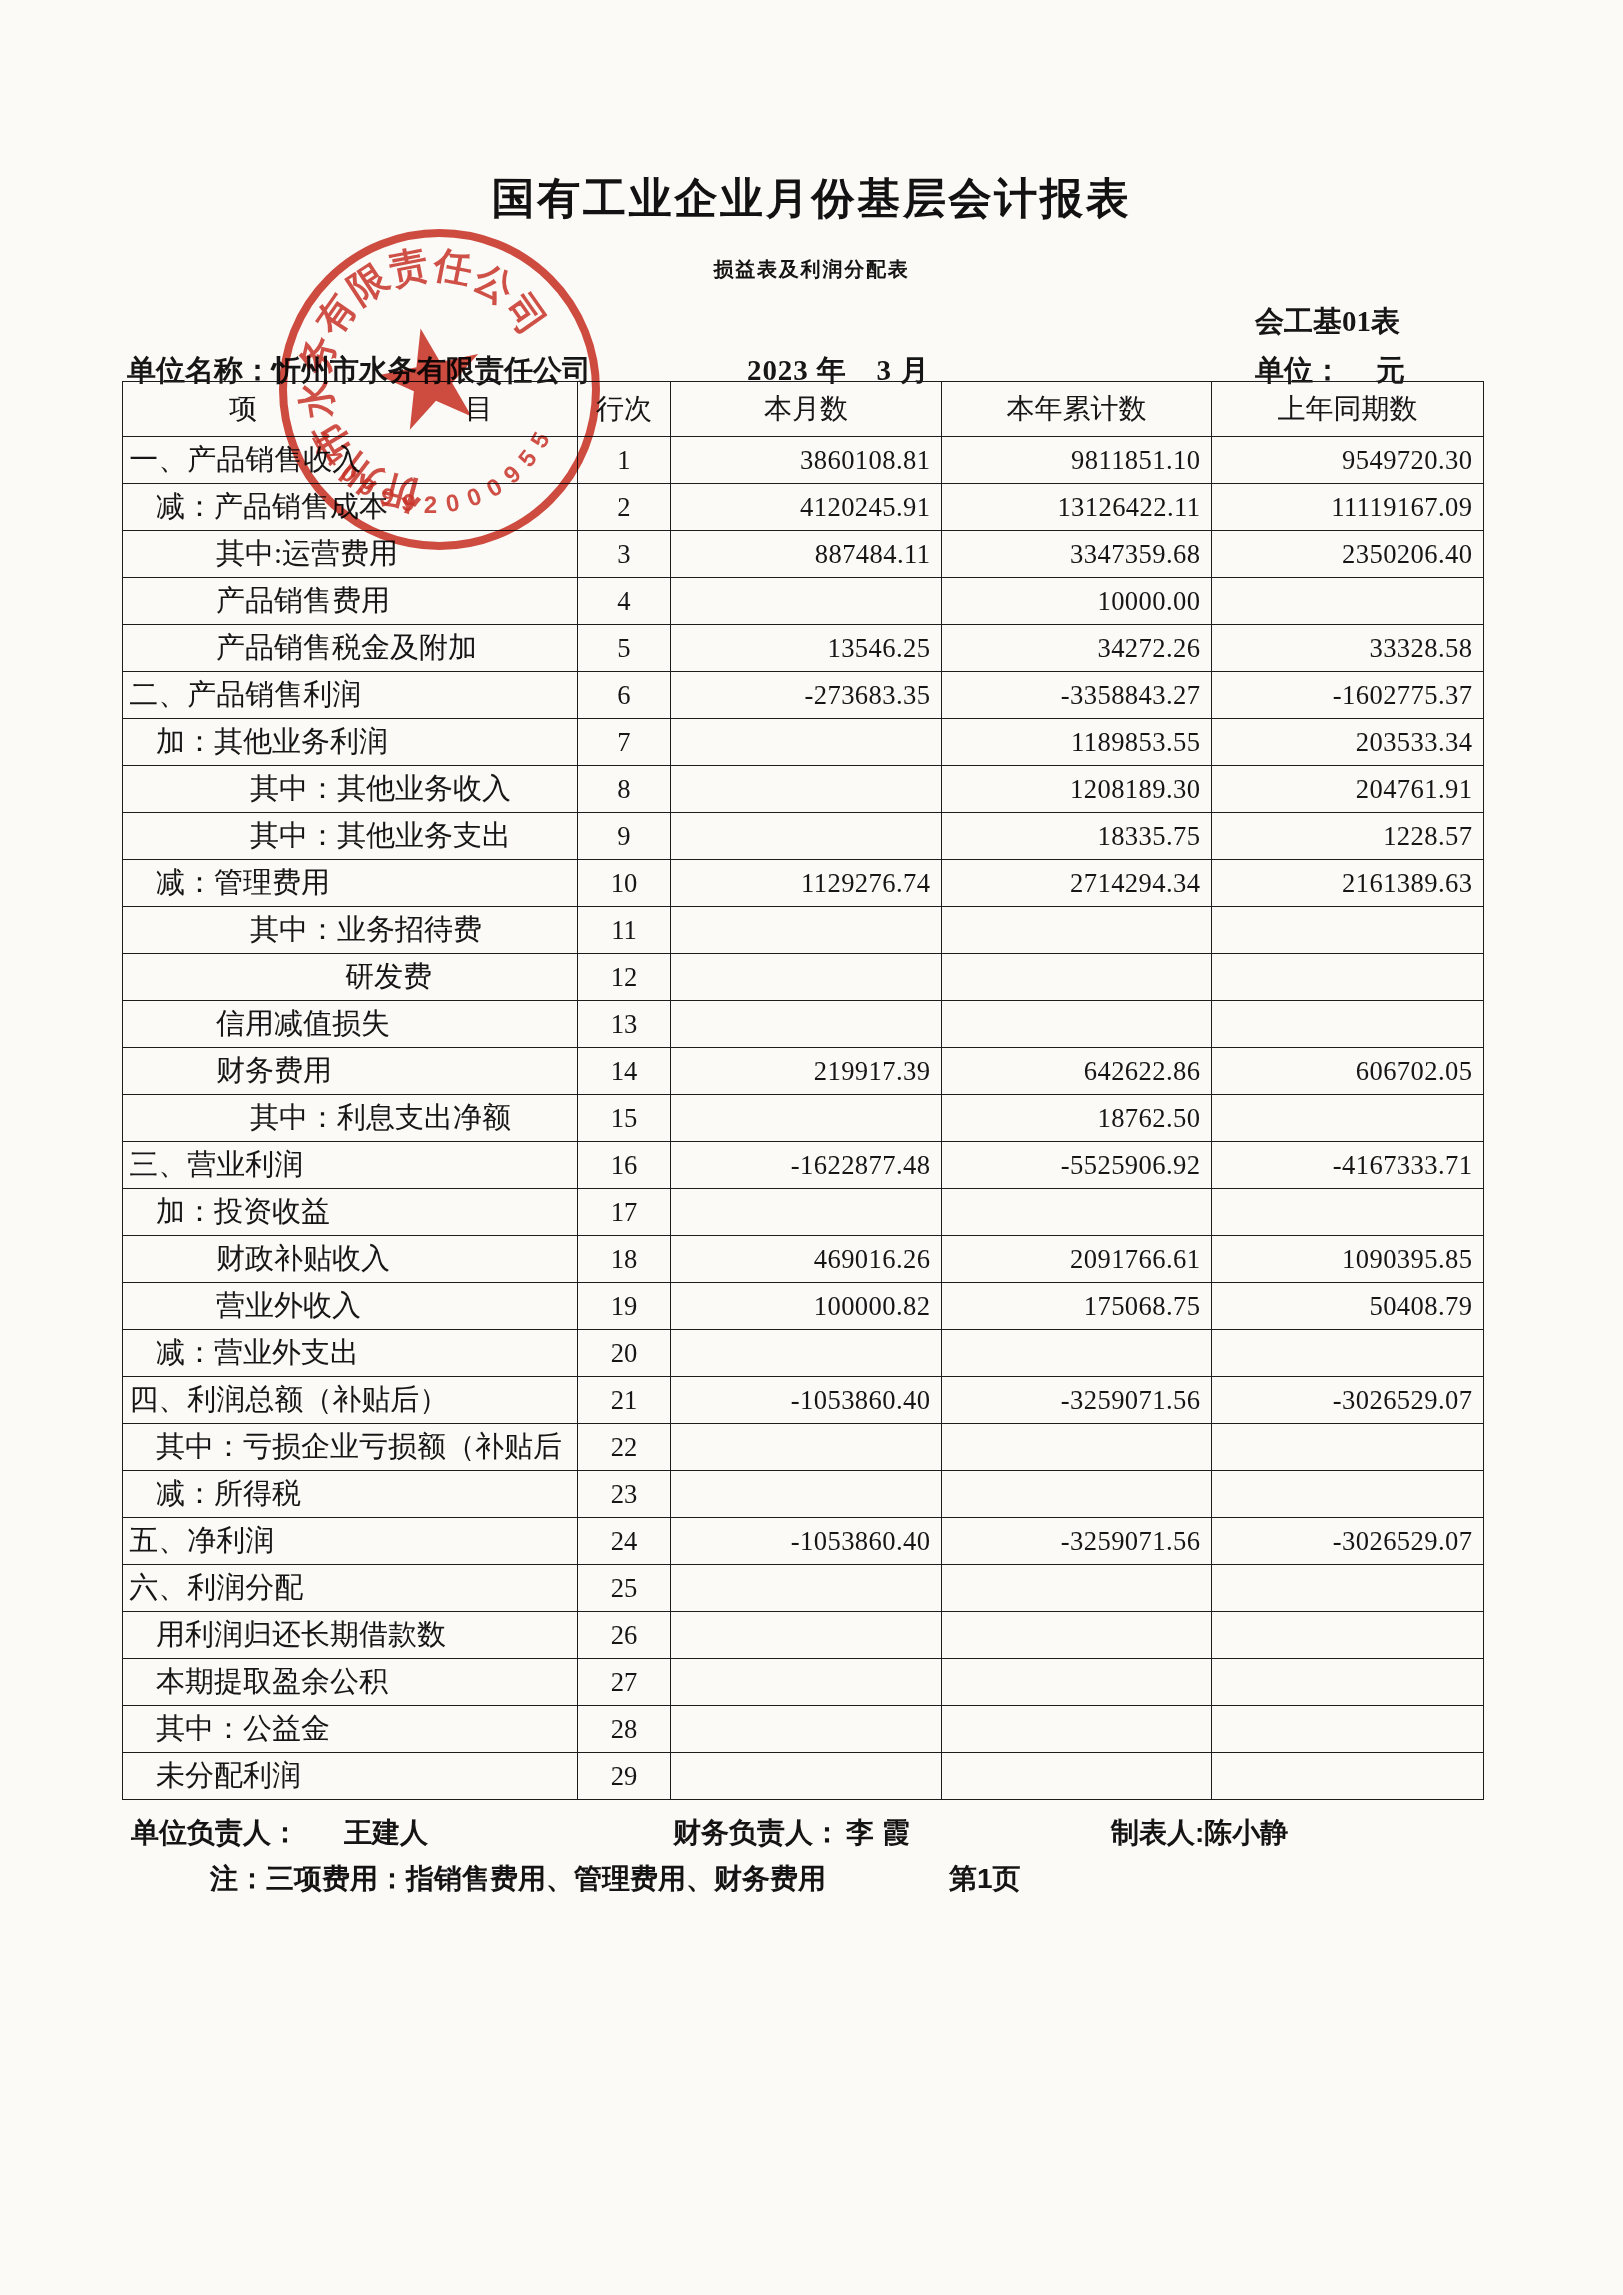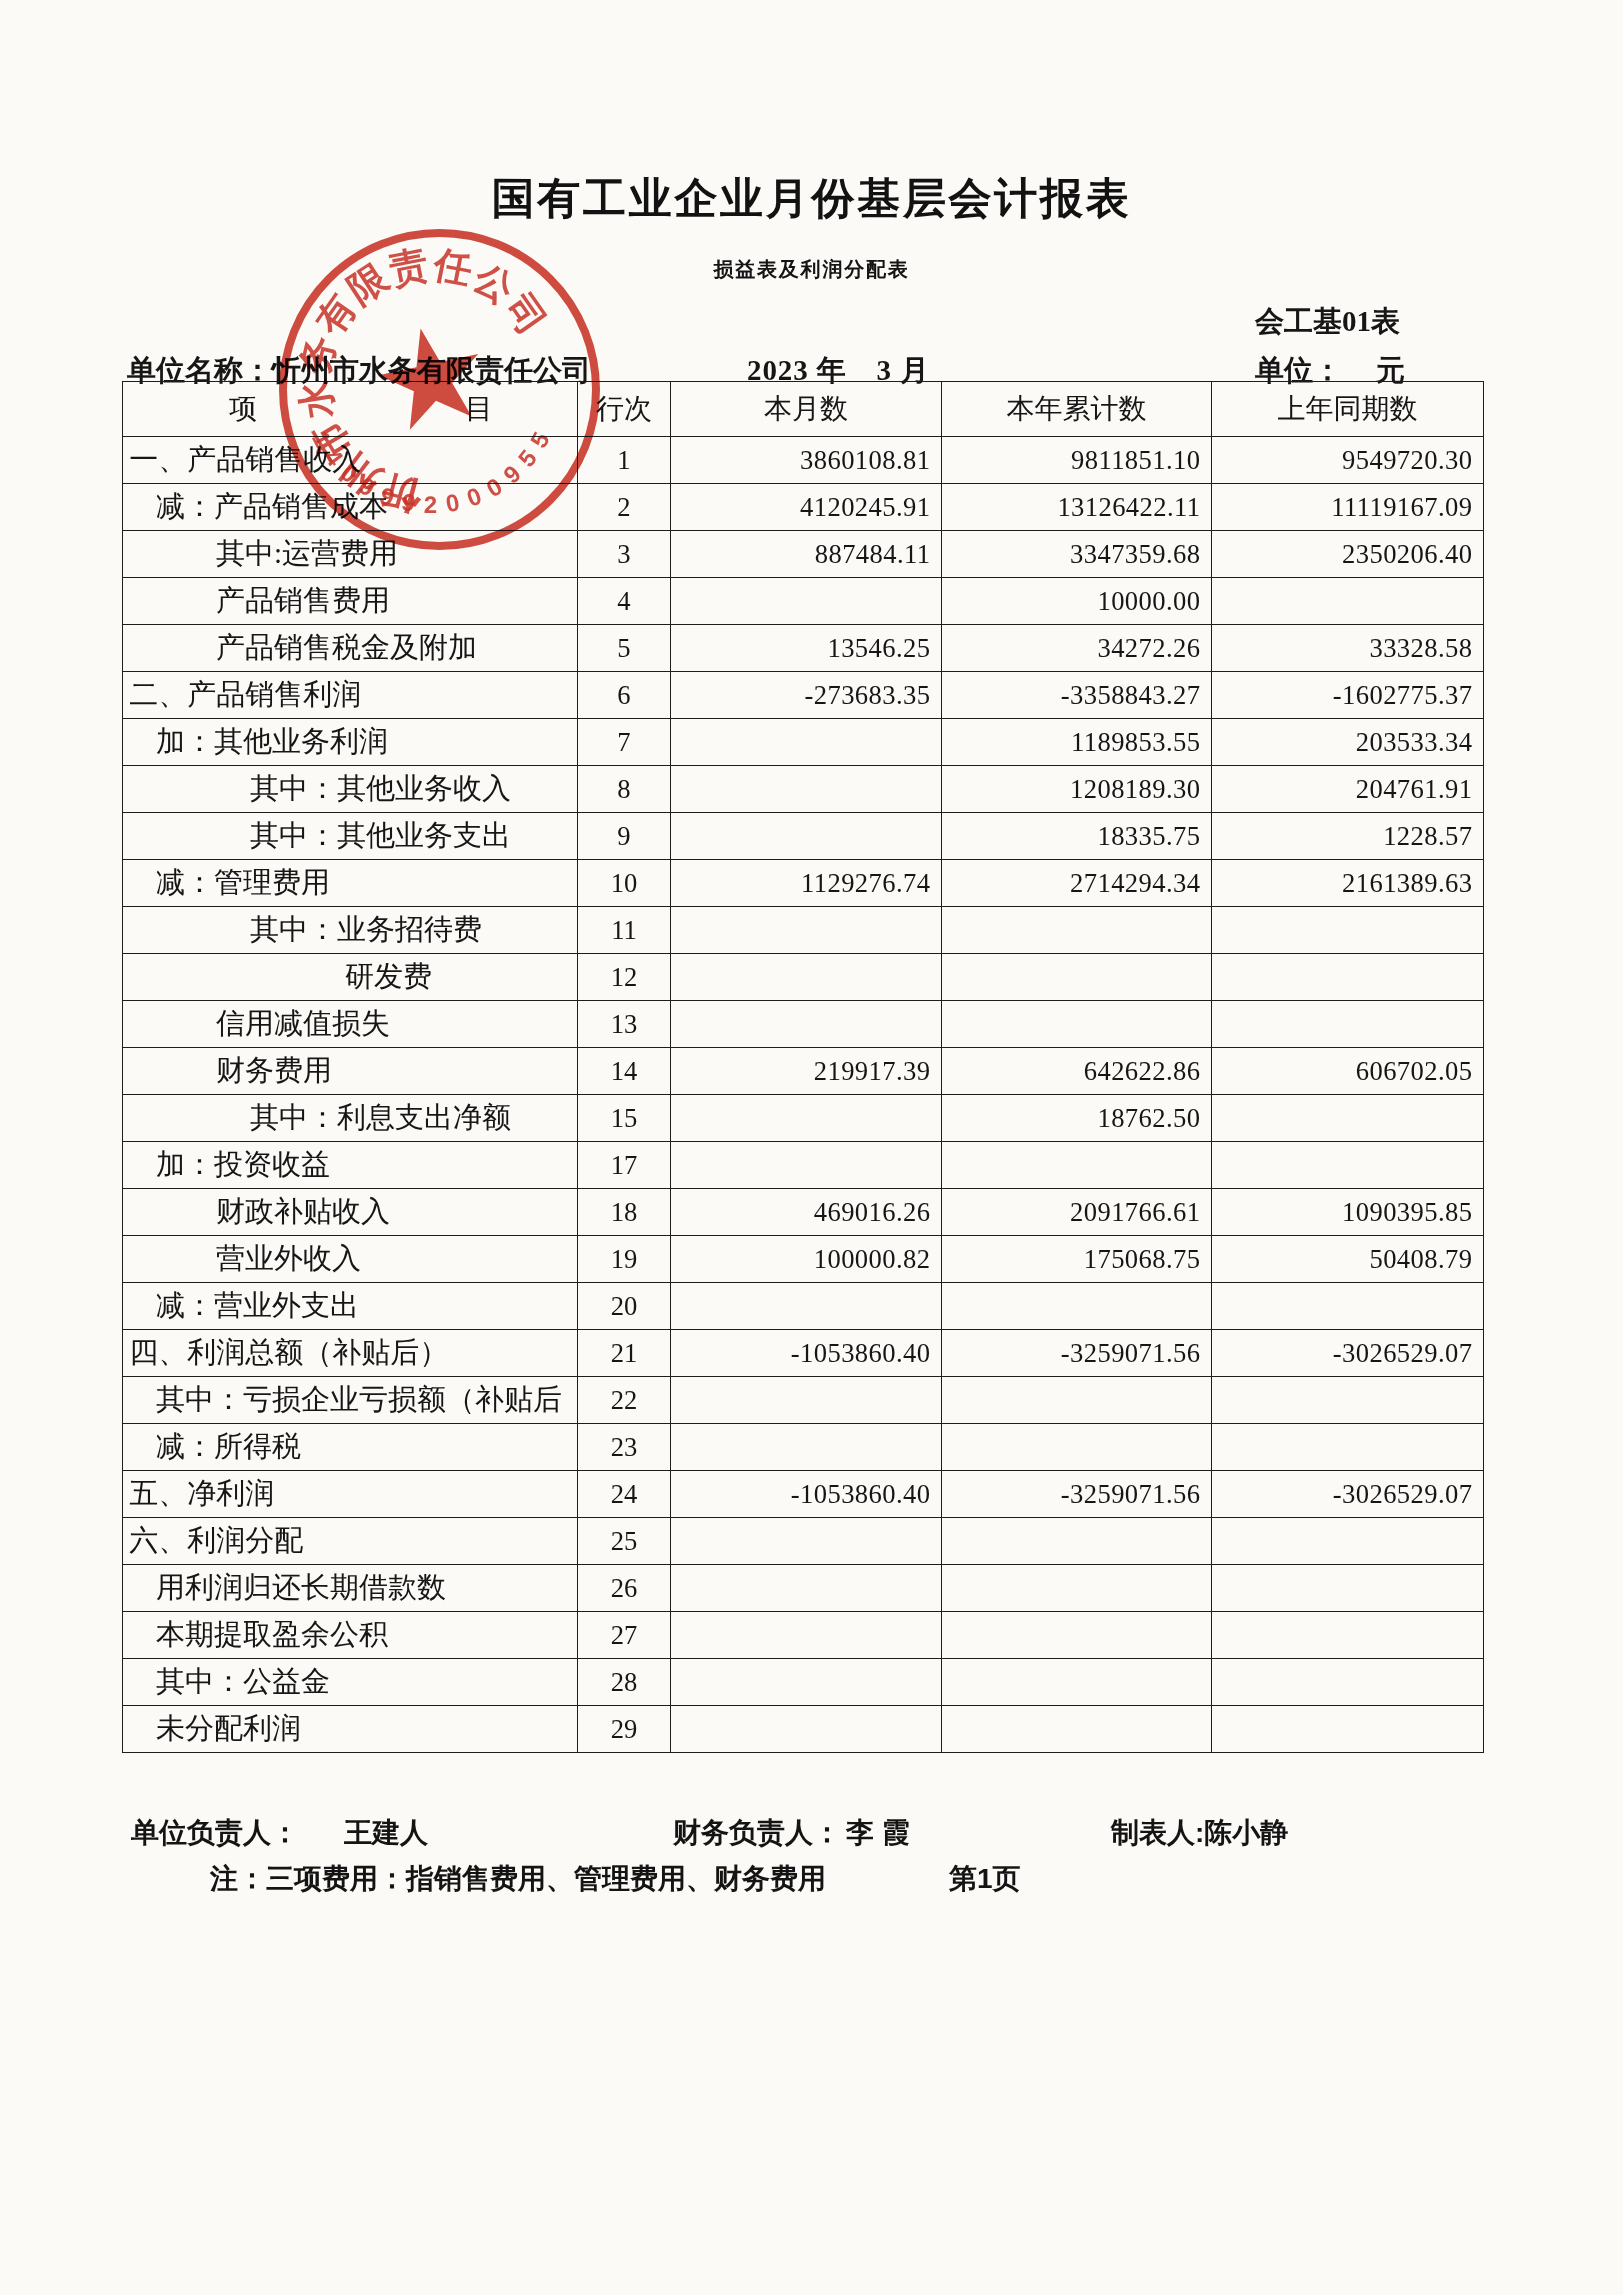--- a/index.html
+++ b/index.html
@@ -245,20 +245,27 @@
     </tr>
 
     <tr>
       <td class="c-item"><span class="lbl ind-3">其中：利息支出净额</span></td>
       <td class="c-line">15</td>
       <td class="c-num"></td>
       <td class="c-num">18762.50</td>
       <td class="c-num"></td>
     </tr>
 
+    <tr>
+      <td class="c-item"><span class="lbl ind-0">三、营业利润</span></td>
+      <td class="c-line">16</td>
+      <td class="c-num">-1622877.48</td>
+      <td class="c-num">-5525906.92</td>
+      <td class="c-num">-4167333.71</td>
+    </tr>
 
     <tr>
       <td class="c-item"><span class="lbl ind-1">加：投资收益</span></td>
       <td class="c-line">17</td>
       <td class="c-num"></td>
       <td class="c-num"></td>
       <td class="c-num"></td>
     </tr>
 
     <tr>

